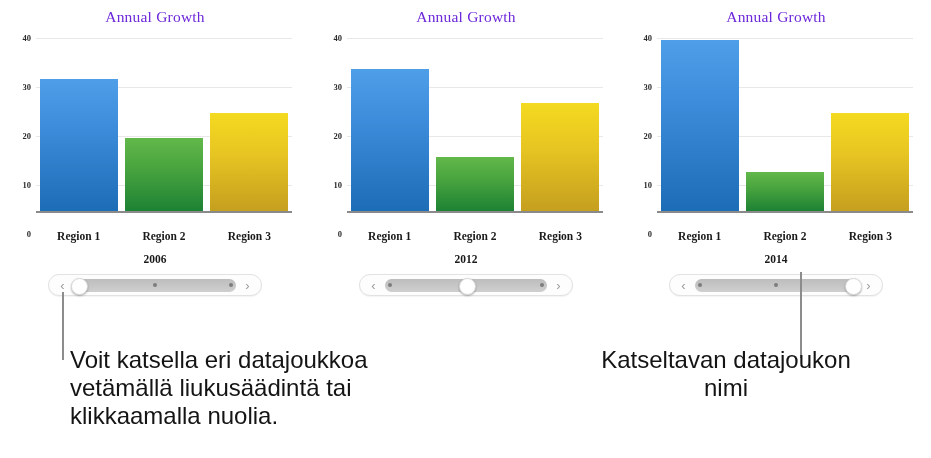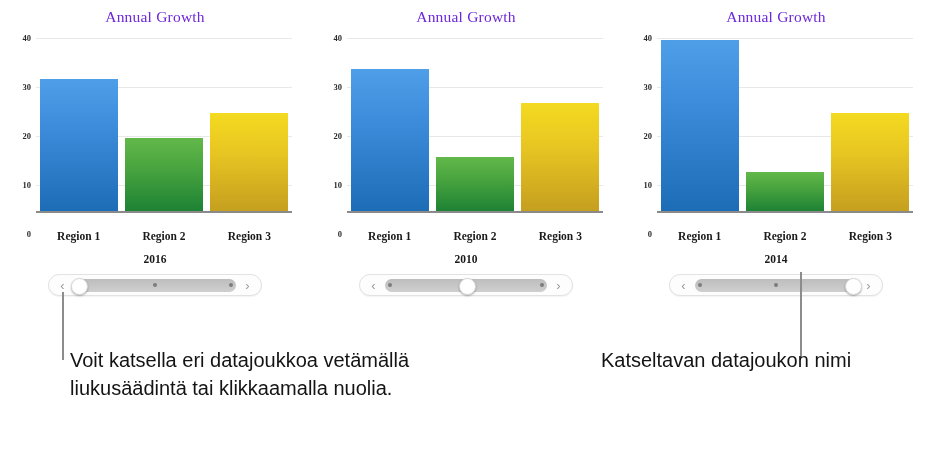--- a/index.html
+++ b/index.html
@@ -200,21 +200,21 @@
     position: absolute;
     width: 2px;
     background: #8c8c8c;
   }
   #callout-line-left  { left: 62px;  top: 292px; height: 68px; }
   #callout-line-right { left: 800px; top: 272px; height: 86px; }
 
   .callout-text {
     position: absolute;
     font-family: "Liberation Sans", sans-serif;
-    font-size: 20px;
+    font-size: 24px;
     line-height: 28px;
     color: #141414;
   }
   #callout-text-left  { left: 70px; top: 346px; width: 400px; text-align: left; }
   #callout-text-right { left: 576px; top: 346px; width: 300px; text-align: center; }
 </style>
 </head>
 <body>
 
 <div id="charts-row">
@@ -256,21 +256,21 @@
             <div class="bar c2" style="height: 98px;"></div>
             </div>
         </div>
       </div>
     </div>
     <div class="xlabels">
       <div class="xlabel">Region 1</div>
       <div class="xlabel">Region 2</div>
       <div class="xlabel">Region 3</div>
     </div>
-    <div class="setname">2016</div>
+    <div class="setname">2006</div>
 
     <div class="slider-wrap">
       <div class="slider-arrow">‹</div>
       <div class="slider-track">
         <div class="tick-dot" style="left:50%"></div>
         <div class="tick-dot" style="left:97%"></div>
         <div class="slider-thumb" style="left:3%"></div>
       </div>
       <div class="slider-arrow">›</div>
     </div>
@@ -313,21 +313,21 @@
             <div class="bar c2" style="height: 107.8px;"></div>
             </div>
         </div>
       </div>
     </div>
     <div class="xlabels">
       <div class="xlabel">Region 1</div>
       <div class="xlabel">Region 2</div>
       <div class="xlabel">Region 3</div>
     </div>
-    <div class="setname">2010</div>
+    <div class="setname">2012</div>
 
     <div class="slider-wrap">
       <div class="slider-arrow">‹</div>
       <div class="slider-track">
         <div class="tick-dot" style="left:3%"></div>
         <div class="tick-dot" style="left:97%"></div>
         <div class="slider-thumb" style="left:50%"></div>
       </div>
       <div class="slider-arrow">›</div>
     </div>

